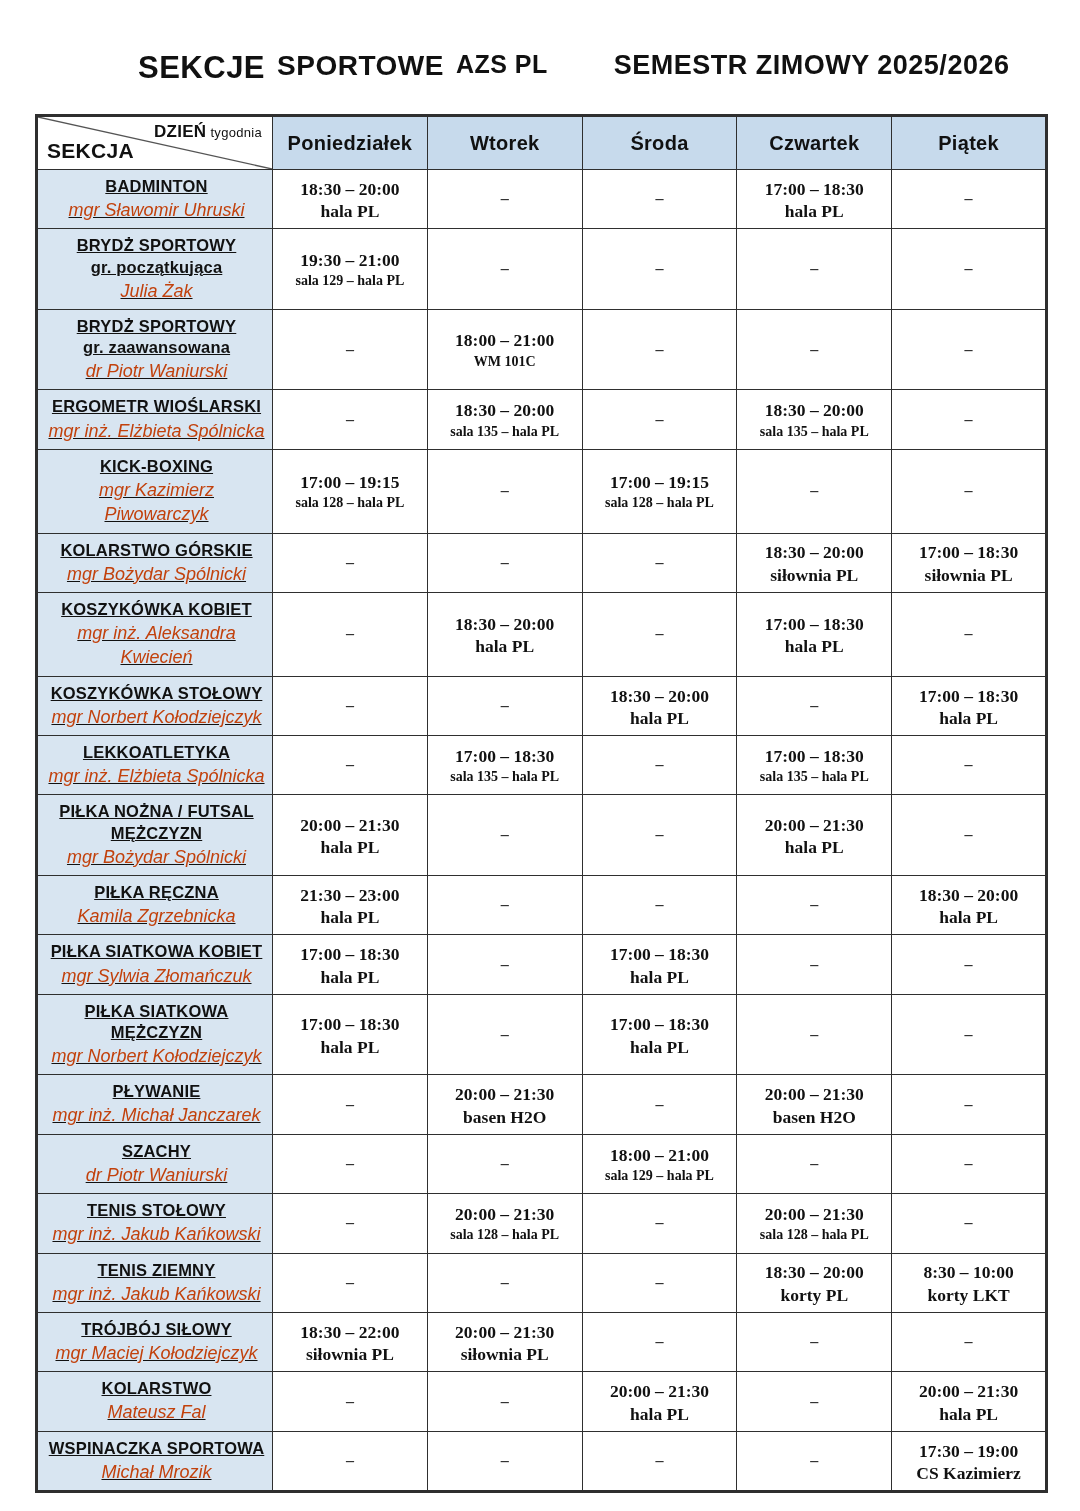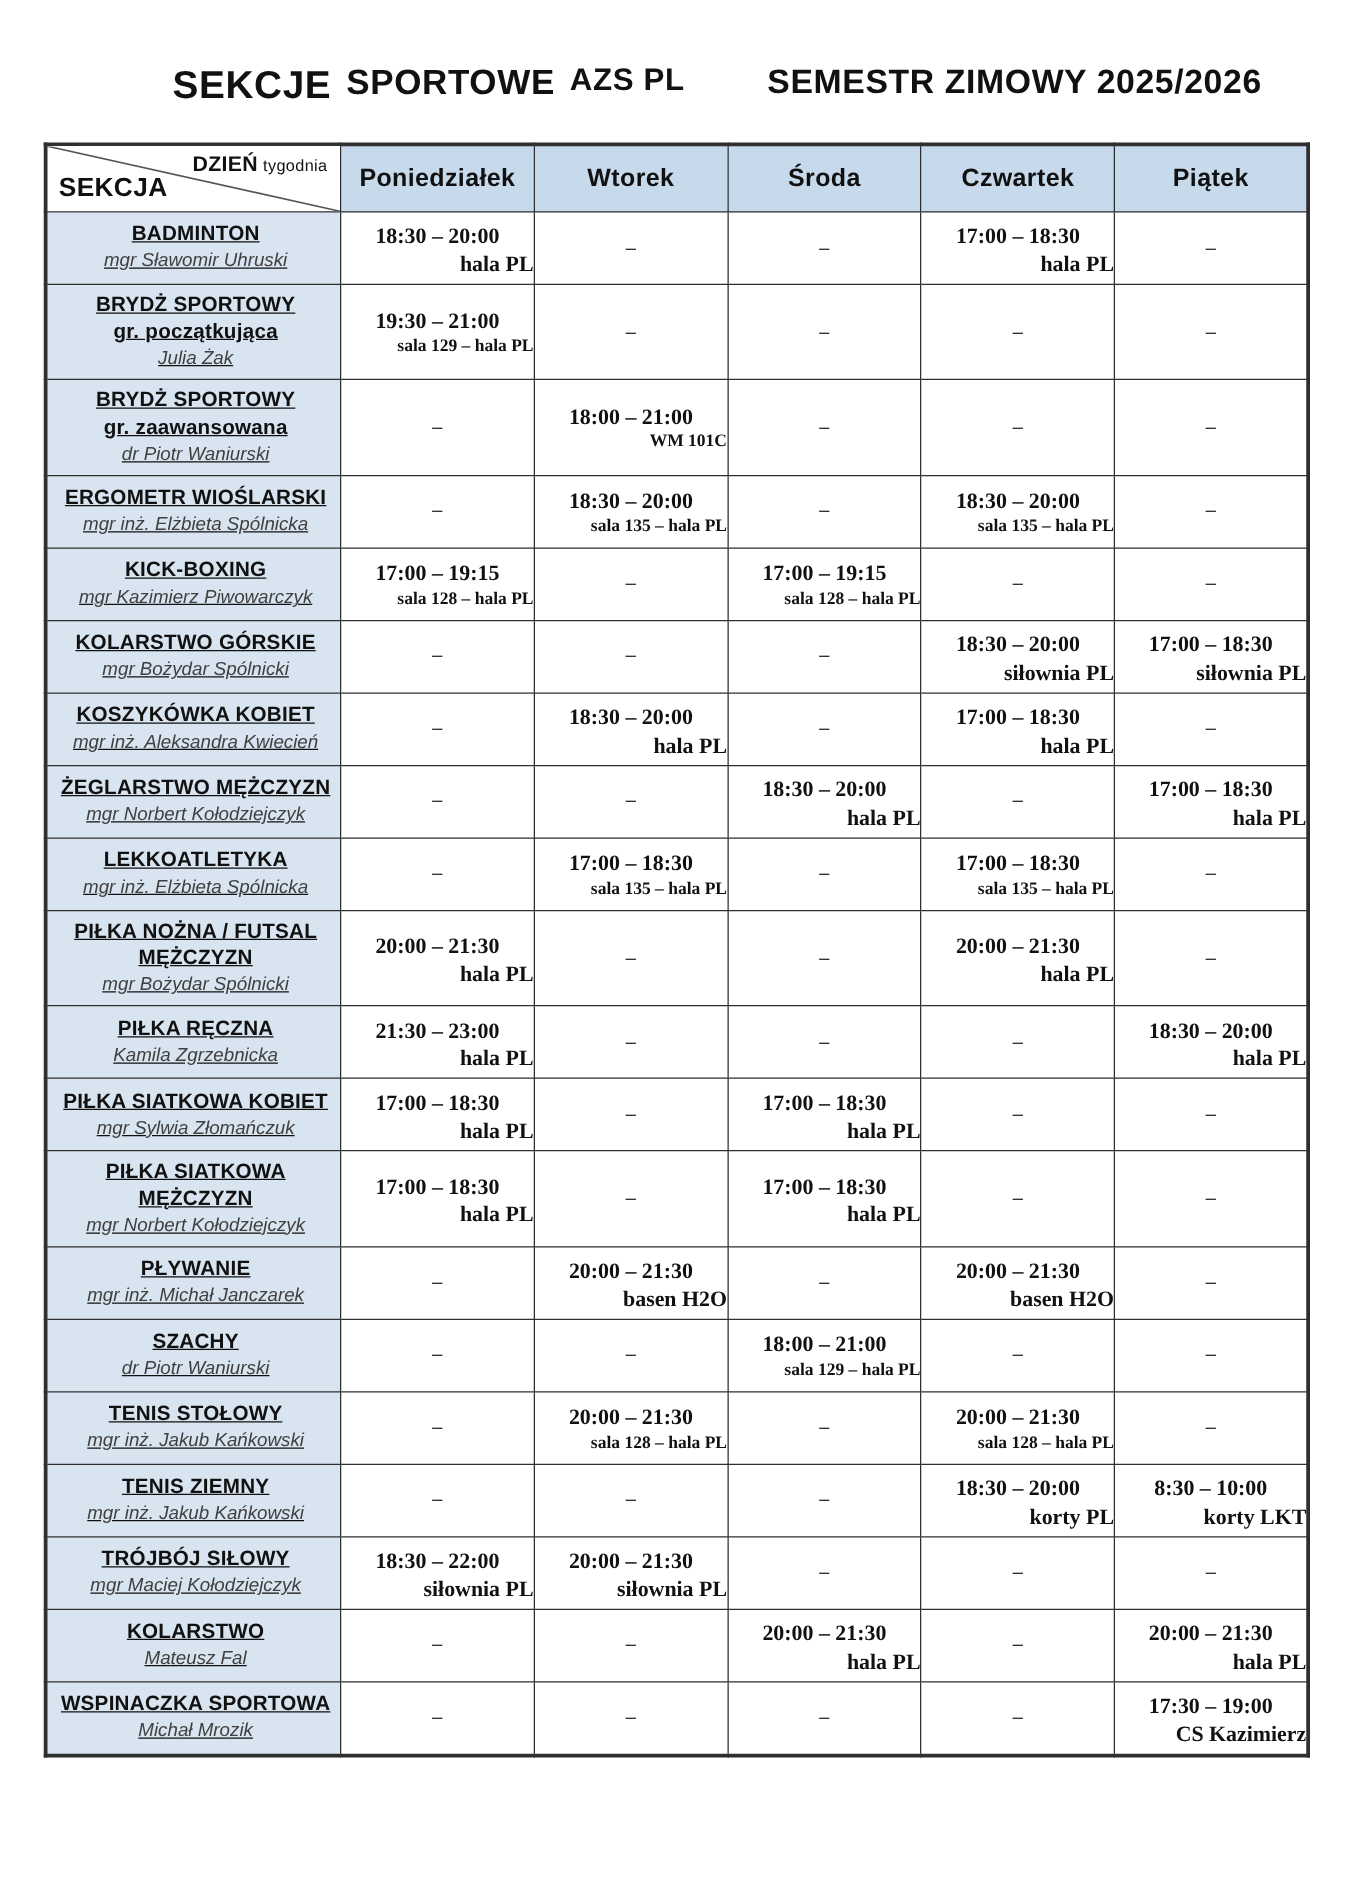--- a/index.html
+++ b/index.html
@@ -30,28 +30,28 @@
   th.corner svg.diag{position:absolute;inset:0;width:100%;height:100%;}
   .corner-top{position:absolute;top:5px;right:10px;font-size:17px;font-weight:700;}
   .corner-top .sub{font-size:13px;font-weight:400;margin-left:4px;}
   .corner-bottom{position:absolute;bottom:6px;left:9px;font-size:21px;font-weight:700;letter-spacing:.3px;}
 
   td.sec{
     background:var(--section-bg,#d8e5f1);
     text-align:center;vertical-align:middle;padding:6px 6px 6px 9px;text-decoration:underline;
   }
   .sname{font-weight:700;font-size:16.5px;line-height:1.28;letter-spacing:.2px;}
-  .instr{font-style:italic;font-size:15px;line-height:1.35;color:#404040;margin-top:1px;}
+  .instr{font-style:italic;font-size:18px;line-height:1.35;color:#c2410c;margin-top:1px;}
 
   td.slot{
     text-align:center;vertical-align:middle;height:57px;
     font-family:"Liberation Serif",serif;background:#fff;
   }
   .time{font-weight:700;font-size:17.5px;line-height:1.4;}
-  .place{font-weight:700;font-size:17.5px;line-height:1.15;text-align:right;}
+  .place{font-weight:700;font-size:17.5px;line-height:1.15;}
   .place.small{font-size:14px;line-height:1.3;}
   .dash{font-weight:700;font-size:16px;color:#333;}
 </style>
 </head>
 <body style="--header-bg: #c7daec; --section-bg: #d8e5f1; --border: #2f2f2f;">
 
 <div class="titles">
   <span class="t1">SEKCJE</span>
   <span class="t2">SPORTOWE</span>
   <span class="t3">AZS PL</span>
@@ -242,21 +242,21 @@
         <td class="slot">
           <div class="time">17:00 – 18:30</div>
           <div class="place">hala PL</div>
         </td>
         <td class="slot">
           <div class="dash">–</div>
         </td>
       </tr>
       <tr>
         <td class="sec">
-          <div class="sname">ŻEGLARSTWO MĘŻCZYZN</div>
+          <div class="sname">KOSZYKÓWKA STOŁOWY</div>
           <div class="instr">mgr Norbert Kołodziejczyk</div>
         </td>
         <td class="slot">
           <div class="dash">–</div>
         </td>
         <td class="slot">
           <div class="dash">–</div>
         </td>
         <td class="slot">
           <div class="time">18:30 – 20:00</div>

